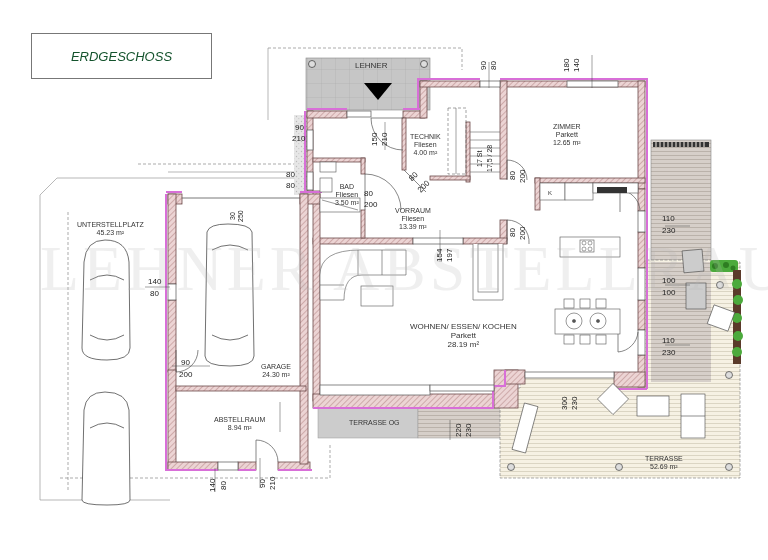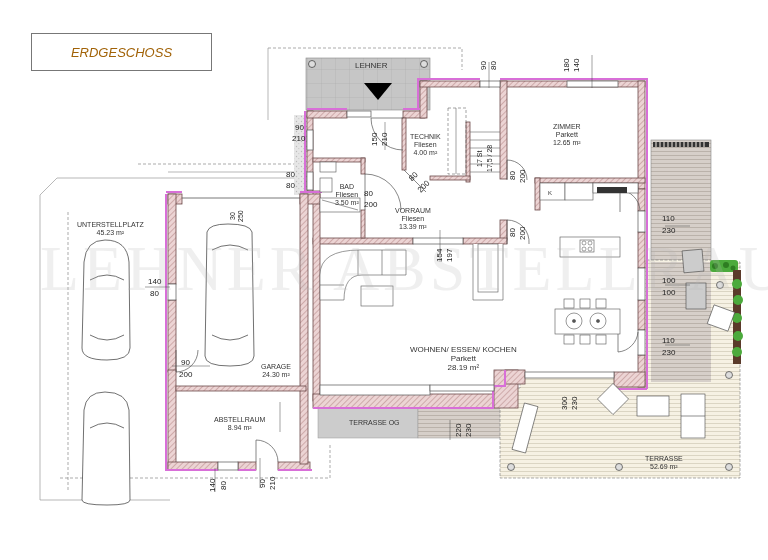--- a/index.html
+++ b/index.html
@@ -1,18 +1,18 @@
 <!DOCTYPE html>
 <html><head>
 <meta charset="utf-8">
 <style>
   html,body{margin:0;padding:0;background:#fff;}
   body{width:768px;height:560px;position:relative;overflow:hidden;font-family:"Liberation Sans",sans-serif;color:#222;}
   .abs{position:absolute;}
-  .title-box{left:31px;top:33px;width:181px;height:38px;border:1px solid #777;box-sizing:border-box;display:flex;align-items:center;justify-content:center;font-style:italic;font-size:13px;color:#a16207;}
+  .title-box{left:31px;top:33px;width:181px;height:46px;border:1px solid #777;box-sizing:border-box;display:flex;align-items:center;justify-content:center;font-style:italic;font-size:13px;color:#14532d;}
   .lbl{position:absolute;font-size:7px;line-height:8px;text-align:center;color:#333;white-space:nowrap;}
   .dim{position:absolute;font-size:8px;line-height:9px;color:#222;white-space:nowrap;}
   .dimv{position:absolute;font-size:8px;line-height:9px;color:#222;white-space:nowrap;transform:rotate(-90deg);transform-origin:left top;}
   .watermark{position:absolute;left:40px;top:232px;font-family:"Liberation Serif",serif;font-size:64px;letter-spacing:4px;color:rgba(180,180,180,0.22);white-space:nowrap;pointer-events:none;}
   svg{position:absolute;left:0;top:0;}
 </style>
 </head>
 <body>
 
 <div class="abs title-box">ERDGESCHOSS</div>
@@ -331,21 +331,21 @@
 <div class="lbl" style="left:77px;top:221px;">
   <div>UNTERSTELLPLATZ</div>
   <div>45.23 m²</div>
 </div>
 
 <div class="lbl" style="left:261px;top:363px;">
   <div>GARAGE</div>
   <div>24.30 m²</div>
 </div>
 
-<div class="lbl" style="left:410px;top:322px;font-size:8px;line-height:9px;margin-top:23px;">
+<div class="lbl" style="left:410px;top:322px;font-size:8px;line-height:9px;">
   <div>WOHNEN/ ESSEN/ KOCHEN</div>
   <div>Parkett</div>
   <div>28.19 m²</div>
 </div>
 
 <div class="lbl" style="left:214px;top:416px;">
   <div>ABSTELLRAUM</div>
   <div>8.94 m²</div>
 </div>
 

